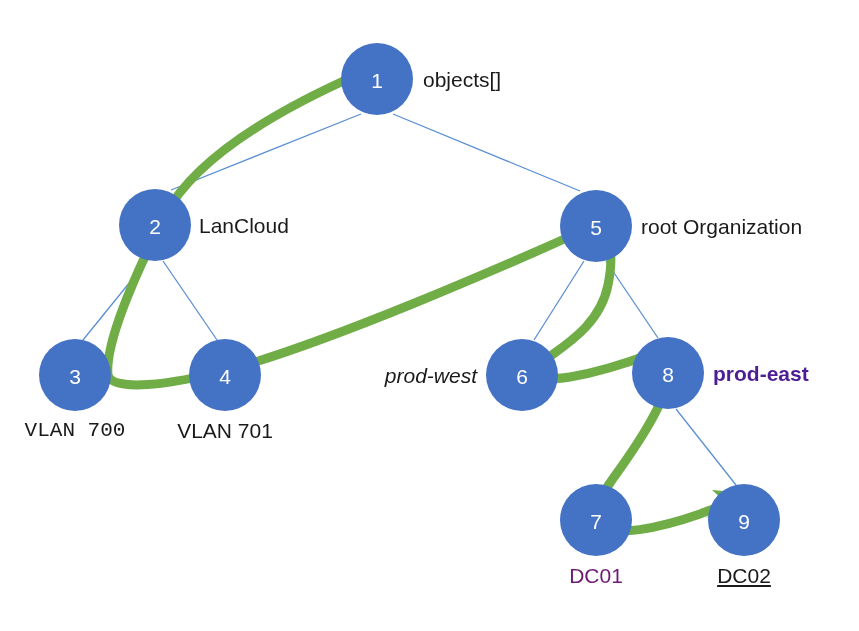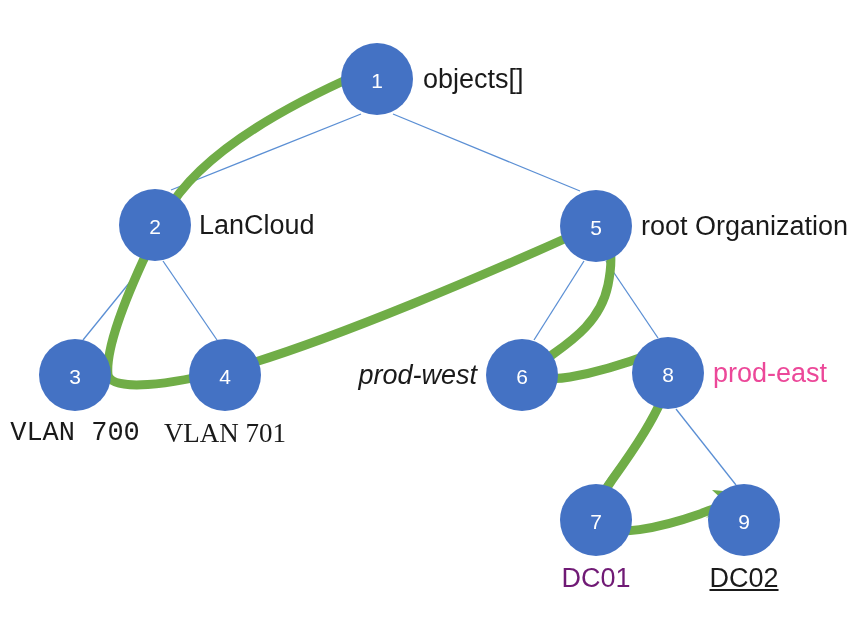--- a/index.html
+++ b/index.html
@@ -47,21 +47,21 @@
     fill: none;
     stroke-linecap: round;
     stroke-linejoin: round;
   }
   .arrow-head {
     fill: #70ad47;
   }
   .node-label {
     position: absolute;
     font-family: "Liberation Sans", sans-serif;
-    font-size: 27px;
+    font-size: 21px;
     color: #1a1a1a;
     white-space: nowrap;
     line-height: 1;
   }
   .label-right { transform: translate(0, -50%); }
   .label-left  { transform: translate(-100%, -50%); font-style: italic; }
   .label-below { transform: translate(-50%, 0); }
 </style>
 </head>
 <body>
@@ -120,21 +120,21 @@
           <circle cx="744" cy="520" r="36" class="node-circle" fill="#4472c4"></circle>
           <text x="744" y="521" class="node-number" fill="#ffffff">9</text>
         </g>
       </g>
   </svg>
 
   <div id="labels-layer">
       <div class="node-label label-right" style="left: 423px; top: 79px; color: rgb(26, 26, 26);">objects[]</div>
       <div class="node-label label-right" style="left: 199px; top: 225px; color: rgb(26, 26, 26);">LanCloud</div>
       <div class="node-label label-below" style="left: 75px; top: 420px; color: rgb(26, 26, 26); font-family: Liberation Mono, monospace;">VLAN 700</div>
-      <div class="node-label label-below" style="left: 225px; top: 420px; color: rgb(26, 26, 26); font-family: Liberation Serif, serif;">VLAN 701</div>
+      <div class="node-label label-below" style="left: 225px; top: 420px; color: rgb(26, 26, 26);">VLAN 701</div>
       <div class="node-label label-right" style="left: 641px; top: 226px; color: rgb(26, 26, 26);">root Organization</div>
       <div class="node-label label-left" style="left: 477px; top: 375px; color: rgb(26, 26, 26);">prod-west</div>
       <div class="node-label label-below" style="left: 596px; top: 565px; color: #701a75;">DC01</div>
-      <div class="node-label label-right" style="left: 713px; top: 373px; color: #ec4899;">prod-east</div>
+      <div class="node-label label-right" style="left: 713px; top: 373px; color: #4c1d95; font-weight: bold;">prod-east</div>
       <div class="node-label label-below" style="left: 744px; top: 565px; color: rgb(26, 26, 26); text-decoration: underline;">DC02</div>
     </div>
 
 </div>
 
 </body></html>

